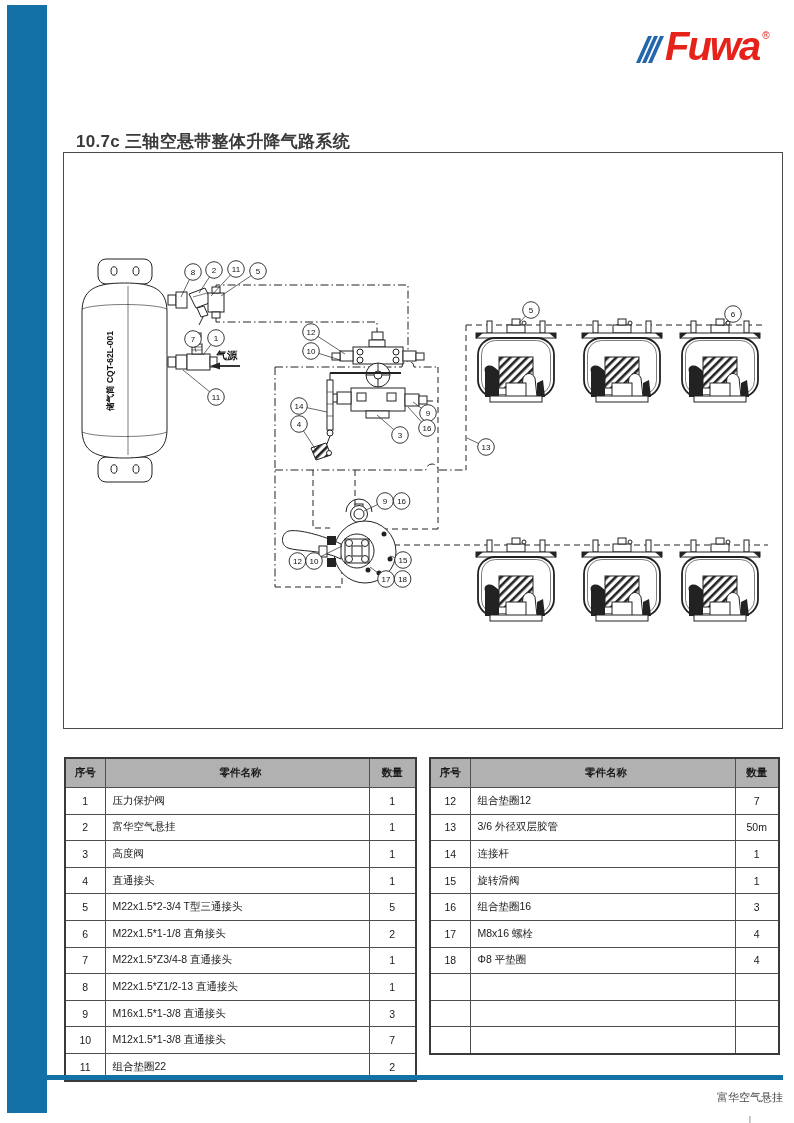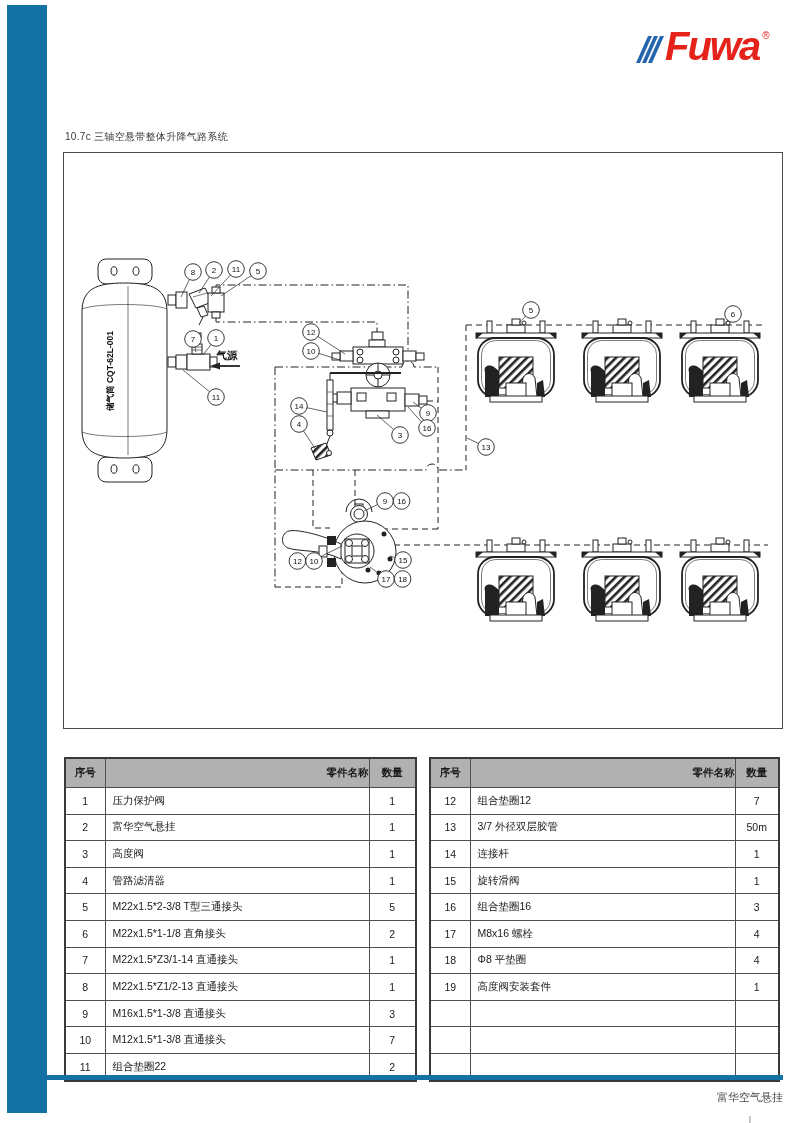--- a/index.html
+++ b/index.html
@@ -16,40 +16,40 @@
   
   .logo{position:absolute;left:642px;top:24px;height:50px;display:flex;align-items:flex-start;}
   .logo .slashes{display:flex;margin-top:12px;margin-right:5px;}
   .logo .slash{width:3.5px;height:27px;background:#2466ad;transform:skewX(-24deg);margin-right:2.5px;}
   .logo .word{
     font-size:40px;font-weight:bold;font-style:italic;color:#e5231b;
     letter-spacing:-2px;line-height:44px;
   }
   .logo .reg{font-size:10px;color:#e5231b;margin-top:6px;margin-left:3px;font-style:normal;}
   
-  .sec-title{position:absolute;left:65px;top:130px;font-size:10px;color:#3a3a3a;letter-spacing:.3px;}
+  .sec-title{position:absolute;left:76px;top:130px;font-size:17px;color:#3a3a3a;letter-spacing:.3px;font-weight:bold;}
   
   svg.diagram{position:absolute;left:0;top:0;}
   svg .ln{fill:none;stroke:#222;stroke-width:1;}
   svg .thick{stroke-width:1.8;}
   svg .thin{stroke-width:.6;}
   svg .dd{stroke-dasharray:8 3 1.5 3;}
   svg .dh{stroke-dasharray:6 4;}
   svg .part{fill:#fff;stroke:#222;stroke-width:1;}
   svg .dark{fill:#222;stroke:none;}
   svg .co circle{fill:#fff;stroke:#222;stroke-width:.9;}
   svg .co line{stroke:#222;stroke-width:.7;}
   svg .co text{font-size:8px;text-anchor:middle;fill:#111;font-family:"Liberation Sans","DejaVu Sans",sans-serif;}
   svg text.cn{font-family:"Liberation Sans","DejaVu Sans",sans-serif;fill:#111;}
   
   .ptable{position:absolute;border-collapse:collapse;table-layout:fixed;font-size:10.5px;color:#1a1a1a;}
   .ptable.left{left:64px;top:757px;width:351px;}
   .ptable.right{left:429px;top:757px;width:349px;}
   .ptable th,.ptable td{border:1px solid #4f4f4f;overflow:hidden;white-space:nowrap;}
-  .ptable th{background:#b1b1b1;height:20px;font-weight:bold;text-align:right;padding:0 0 0 7px;}
+  .ptable th{background:#b1b1b1;height:20px;font-weight:bold;text-align:center;padding:0 0 0 7px;}
   .ptable th.c,.ptable td.c{text-align:center;padding:4px;}
   .ptable td{height:17.6px;padding:0 0 0 7px;}
   .ptable{border:2px solid #3a3a3a;}
   
   .foot-rule{position:absolute;left:44px;top:1075px;width:739px;height:5px;background:#1371a6;}
   .foot-text{position:absolute;top:1090px;right:11px;font-size:11px;color:#4a4a4a;display:flex;gap:9px;align-items:center;flex-direction:column;}
   .foot-text .sep{color:#8a8a8a;}
 </style>
 </head>
 <body>
@@ -373,36 +373,36 @@
         <td>富华空气悬挂</td>
         <td class="c">1</td>
       </tr>
   <tr>
         <td class="c">3</td>
         <td>高度阀</td>
         <td class="c">1</td>
       </tr>
   <tr>
         <td class="c">4</td>
-        <td>管路滤清器</td>
+        <td>直通接头</td>
         <td class="c">1</td>
       </tr>
   <tr>
         <td class="c">5</td>
-        <td>M22x1.5*2-3/8 T型三通接头</td>
+        <td>M22x1.5*2-3/4 T型三通接头</td>
         <td class="c">5</td>
       </tr>
   <tr>
         <td class="c">6</td>
         <td>M22x1.5*1-1/8 直角接头</td>
         <td class="c">2</td>
       </tr>
   <tr>
         <td class="c">7</td>
-        <td>M22x1.5*Z3/1-14 直通接头</td>
+        <td>M22x1.5*Z3/4-8 直通接头</td>
         <td class="c">1</td>
       </tr>
   <tr>
         <td class="c">8</td>
         <td>M22x1.5*Z1/2-13 直通接头</td>
         <td class="c">1</td>
       </tr>
   <tr>
         <td class="c">9</td>
         <td>M16x1.5*1-3/8 直通接头</td>
@@ -433,21 +433,21 @@
     <th>零件名称</th>
     <th class="c">数量</th>
   </tr>
   <tr>
         <td class="c">12</td>
         <td>组合垫圈12</td>
         <td class="c">7</td>
       </tr>
   <tr>
         <td class="c">13</td>
-        <td>3/7 外径双层胶管</td>
+        <td>3/6 外径双层胶管</td>
         <td class="c">50m</td>
       </tr>
   <tr>
         <td class="c">14</td>
         <td>连接杆</td>
         <td class="c">1</td>
       </tr>
   <tr>
         <td class="c">15</td>
         <td>旋转滑阀</td>
@@ -460,25 +460,20 @@
       </tr>
   <tr>
         <td class="c">17</td>
         <td>M8x16 螺栓</td>
         <td class="c">4</td>
       </tr>
   <tr>
         <td class="c">18</td>
         <td>Φ8 平垫圈</td>
         <td class="c">4</td>
-      </tr>
-  <tr>
-        <td class="c">19</td>
-        <td>高度阀安装套件</td>
-        <td class="c">1</td>
       </tr>
   <tr>
         <td class="c"></td>
         <td></td>
         <td class="c"></td>
       </tr>
   <tr>
         <td class="c"></td>
         <td></td>
         <td class="c"></td>

